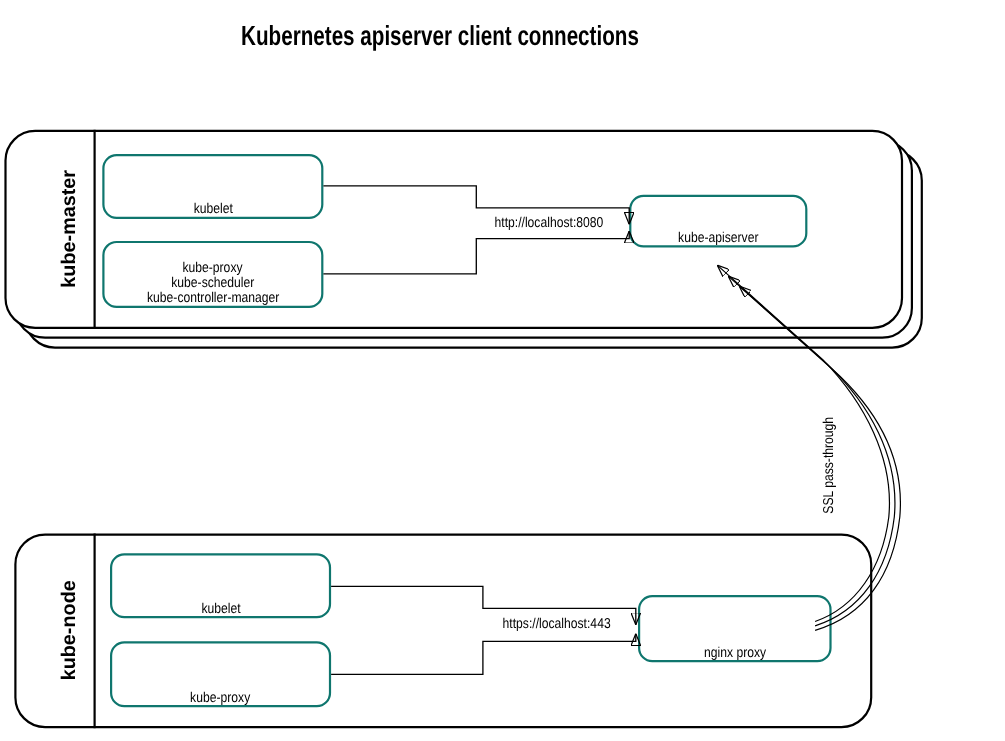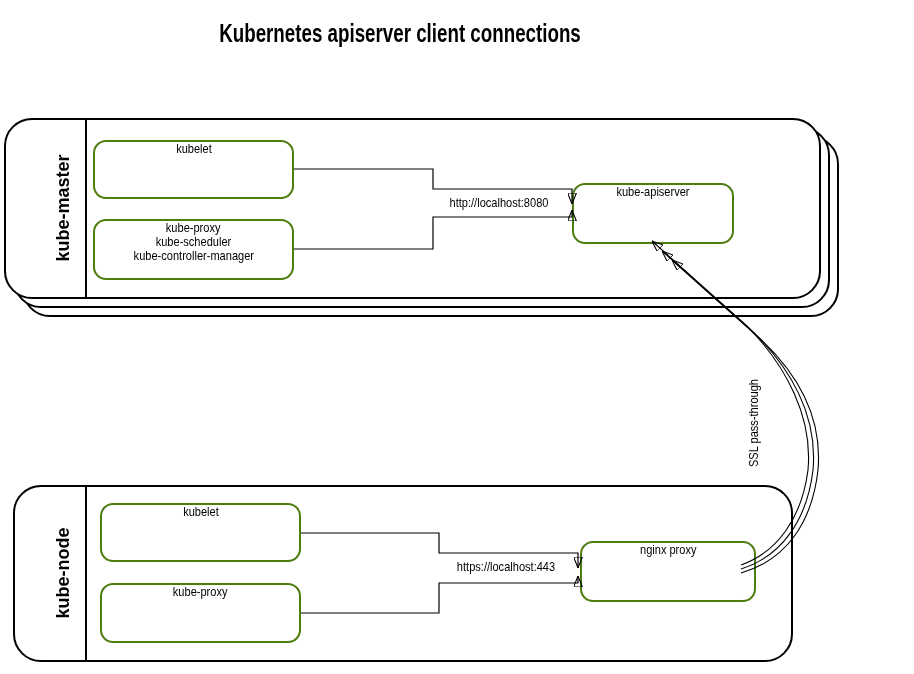--- a/index.html
+++ b/index.html
@@ -23,23 +23,23 @@
   .stack { z-index:1; }
 
   .divider { position:absolute; width:2px; background:#000; z-index:3; }
 
   .vlabel {
     position:absolute; z-index:6; font-weight:bold; font-size:18px;
     white-space:nowrap; transform:translate(-50%,-50%) rotate(-90deg);
   }
 
   .box {
-    position:absolute; background:#fff; border:2px solid #4d7c0f;
+    position:absolute; background:#fff; border:2px solid #0f766e;
     border-radius:13px; z-index:4;
-    display:flex; flex-direction:column; align-items:center; justify-content:flex-start;
+    display:flex; flex-direction:column; align-items:center; justify-content:flex-end;
   }
   .box .txt {
     font-size:13px; line-height:14px; text-align:center; white-space:nowrap;
     transform:scaleX(0.85); transform-origin:50% 50%;
   }
 
   .elabel {
     position:absolute; z-index:6; font-size:13px; white-space:nowrap;
     transform:translate(-50%,-50%) scaleX(0.85);
   }
@@ -72,21 +72,21 @@
   <div class="box" style="left:93px; top:140px; width:201px; height:59px;">
     <div class="txt">kubelet</div>
   </div>
 
   <div class="box" style="left:93px; top:219px; width:201px; height:61px;">
     <div class="txt">kube-proxy</div>
     <div class="txt">kube-scheduler</div>
     <div class="txt">kube-controller-manager</div>
   </div>
 
-  <div class="box" style="left:572px; top:183px; width:162px; height:61px;">
+  <div class="box" style="left:572px; top:177px; width:162px; height:48px;">
     <div class="txt">kube-apiserver</div>
   </div>
 
   <div class="group" style="left:13px; top:485px; width:780px; height:177px;"></div>
   <div class="divider" style="left:85px; top:485px; height:177px;"></div>
   <div class="vlabel" style="left:63px; top:573px;">kube-node</div>
 
   <div class="box" style="left:100px; top:503px; width:201px; height:59px;">
     <div class="txt">kubelet</div>
   </div>

